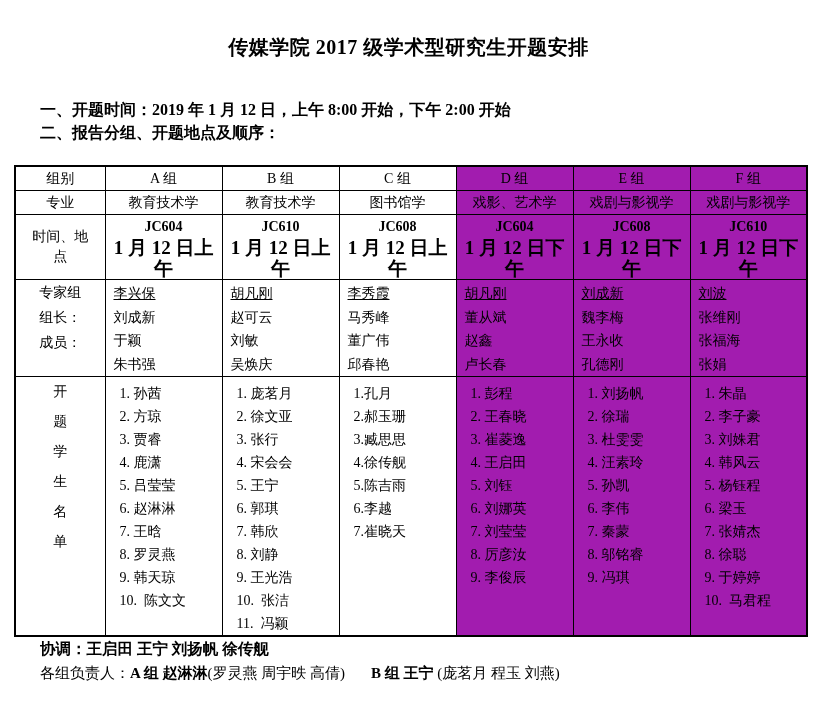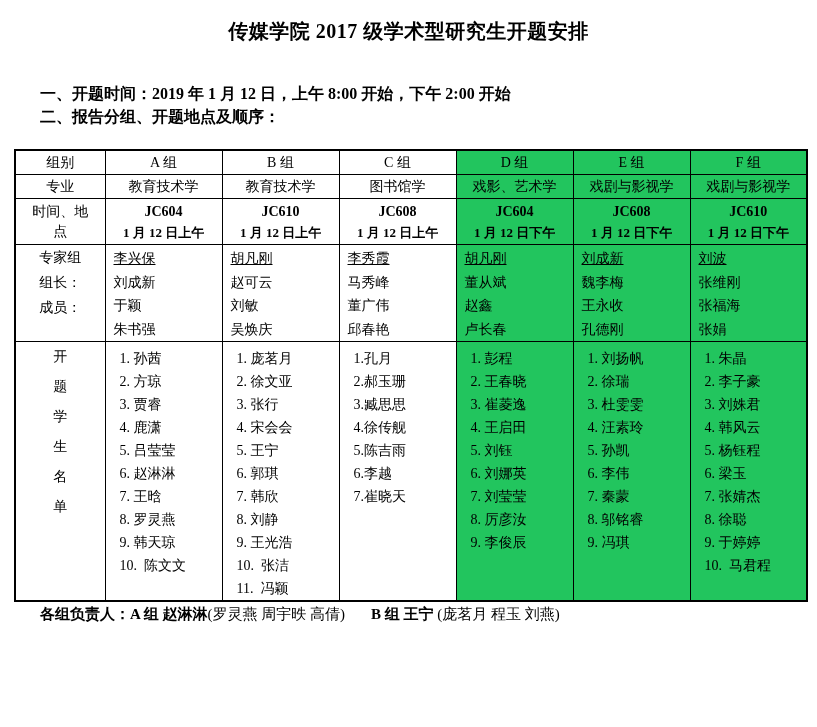--- a/index.html
+++ b/index.html
@@ -4,21 +4,21 @@
 <style>
   html,body { margin:0; padding:0; background:#ffffff; }
   body {
     width:817px; height:727px;
     font-family:"Liberation Serif","DejaVu Serif",serif;
     color:#000;
     overflow:hidden;
   }
   .title {
     text-align:center;
-    margin-top:18px;
+    margin-top:34px;
     font-size:20px;
     font-weight:bold;
     letter-spacing:0.5px;
   }
   .intro {
     margin:37px 0 0 40px;
     font-weight:bold;
     font-size:16px;
     line-height:23px;
   }
@@ -28,27 +28,27 @@
     table-layout:fixed;
     width:792px;
     border:2px solid #000;
   }
   table.sched td {
     border:1px solid #000;
     font-size:14px;
     padding:0;
     overflow:hidden;
   }
-  .shaded { background:#22c55e; }
+  .shaded { background:#a21caf; }
   .c { text-align:center; vertical-align:middle; }
   .r-head td { height:23px; font-size:14.5px; }
   .r-major td { height:23px; }
   .r-time td { height:45px;margin-left:24px; }
   .r-time .room { font-weight:bold; font-size:14px; line-height:20px; padding-top:2px; }
-  .r-time .session { font-weight:bold; font-size:13px; line-height:21px; }
+  .r-time .session { font-weight:bold; font-size:19px; line-height:21px; }
   .lbl-narrow { display:inline-block; width:64px; line-height:20px; }
   .r-exp td { height:95px; vertical-align:top; }
   .exp-cell { padding:2px 4px 0 8px; line-height:23.5px; }
   .exp-label { text-align:center; vertical-align:middle; }
   .exp-label .blk { display:inline-block; text-align:center; white-space:pre-line; line-height:25px; }
   .leader { text-decoration:underline; display:block; }
   .members { white-space:pre-line; }
   .r-sec td { height:25px; }
   .r-stu td { height:252px; vertical-align:top; }
   .stu-label { vertical-align:middle; text-align:center; white-space:pre-line; line-height:30px; }
@@ -56,21 +56,21 @@
   .stu { white-space:pre; }
   .footer { margin-left:40px; font-size:15.5px; line-height:24px; }
   .f-heading { font-weight:bold; margin-top:23px; }
   .f-coord { font-weight:bold; }
   .f-line { font-size:15px; margin-left:0; }
   .f-line .b { font-weight:bold; }
   .f-line .n { font-weight:normal; }
   .fitem { margin-right:26px; white-space:pre; }
   .f-l1 { }
   .f-l2 { margin-left:83px; }
-  .f-label { font-weight:bold;margin-top:22px; }
+  .f-label { font-weight:normal;margin-top:22px; }
 </style>
 </head>
 <body>
 
 <div class="title">传媒学院 2017 级学术型研究生开题安排</div>
 
 <div class="intro">
   <div>一、开题时间：2019 年 1 月 12 日，上午 8:00 开始，下午 2:00 开始</div>
   <div>二、报告分组、开题地点及顺序：</div>
 </div>
@@ -275,20 +275,21 @@
             <div class="stu">8. 徐聪</div>
             <div class="stu">9. 于婷婷</div>
             <div class="stu">10.  马君程</div>
           </div>
         </td>
   </tr>
 </tbody>
   </table>
 
 <div class="footer">
+  <div class="f-coord">协调：王启田 王宁 刘扬帆 徐传舰</div>
   <div class="f-line f-l1">
     <span class="f-label">各组负责人：</span><span class="fitem"><span class="b">A 组 赵淋淋</span><span class="n">(罗灵燕 周宇昳 高倩)</span></span><span class="fitem"><span class="b">B 组 王宁 </span><span class="n">(庞茗月 程玉 刘燕)</span></span>
   </div>
   <div class="f-line f-l2">
     
   </div>
 
 </div>
 
 </body></html>

